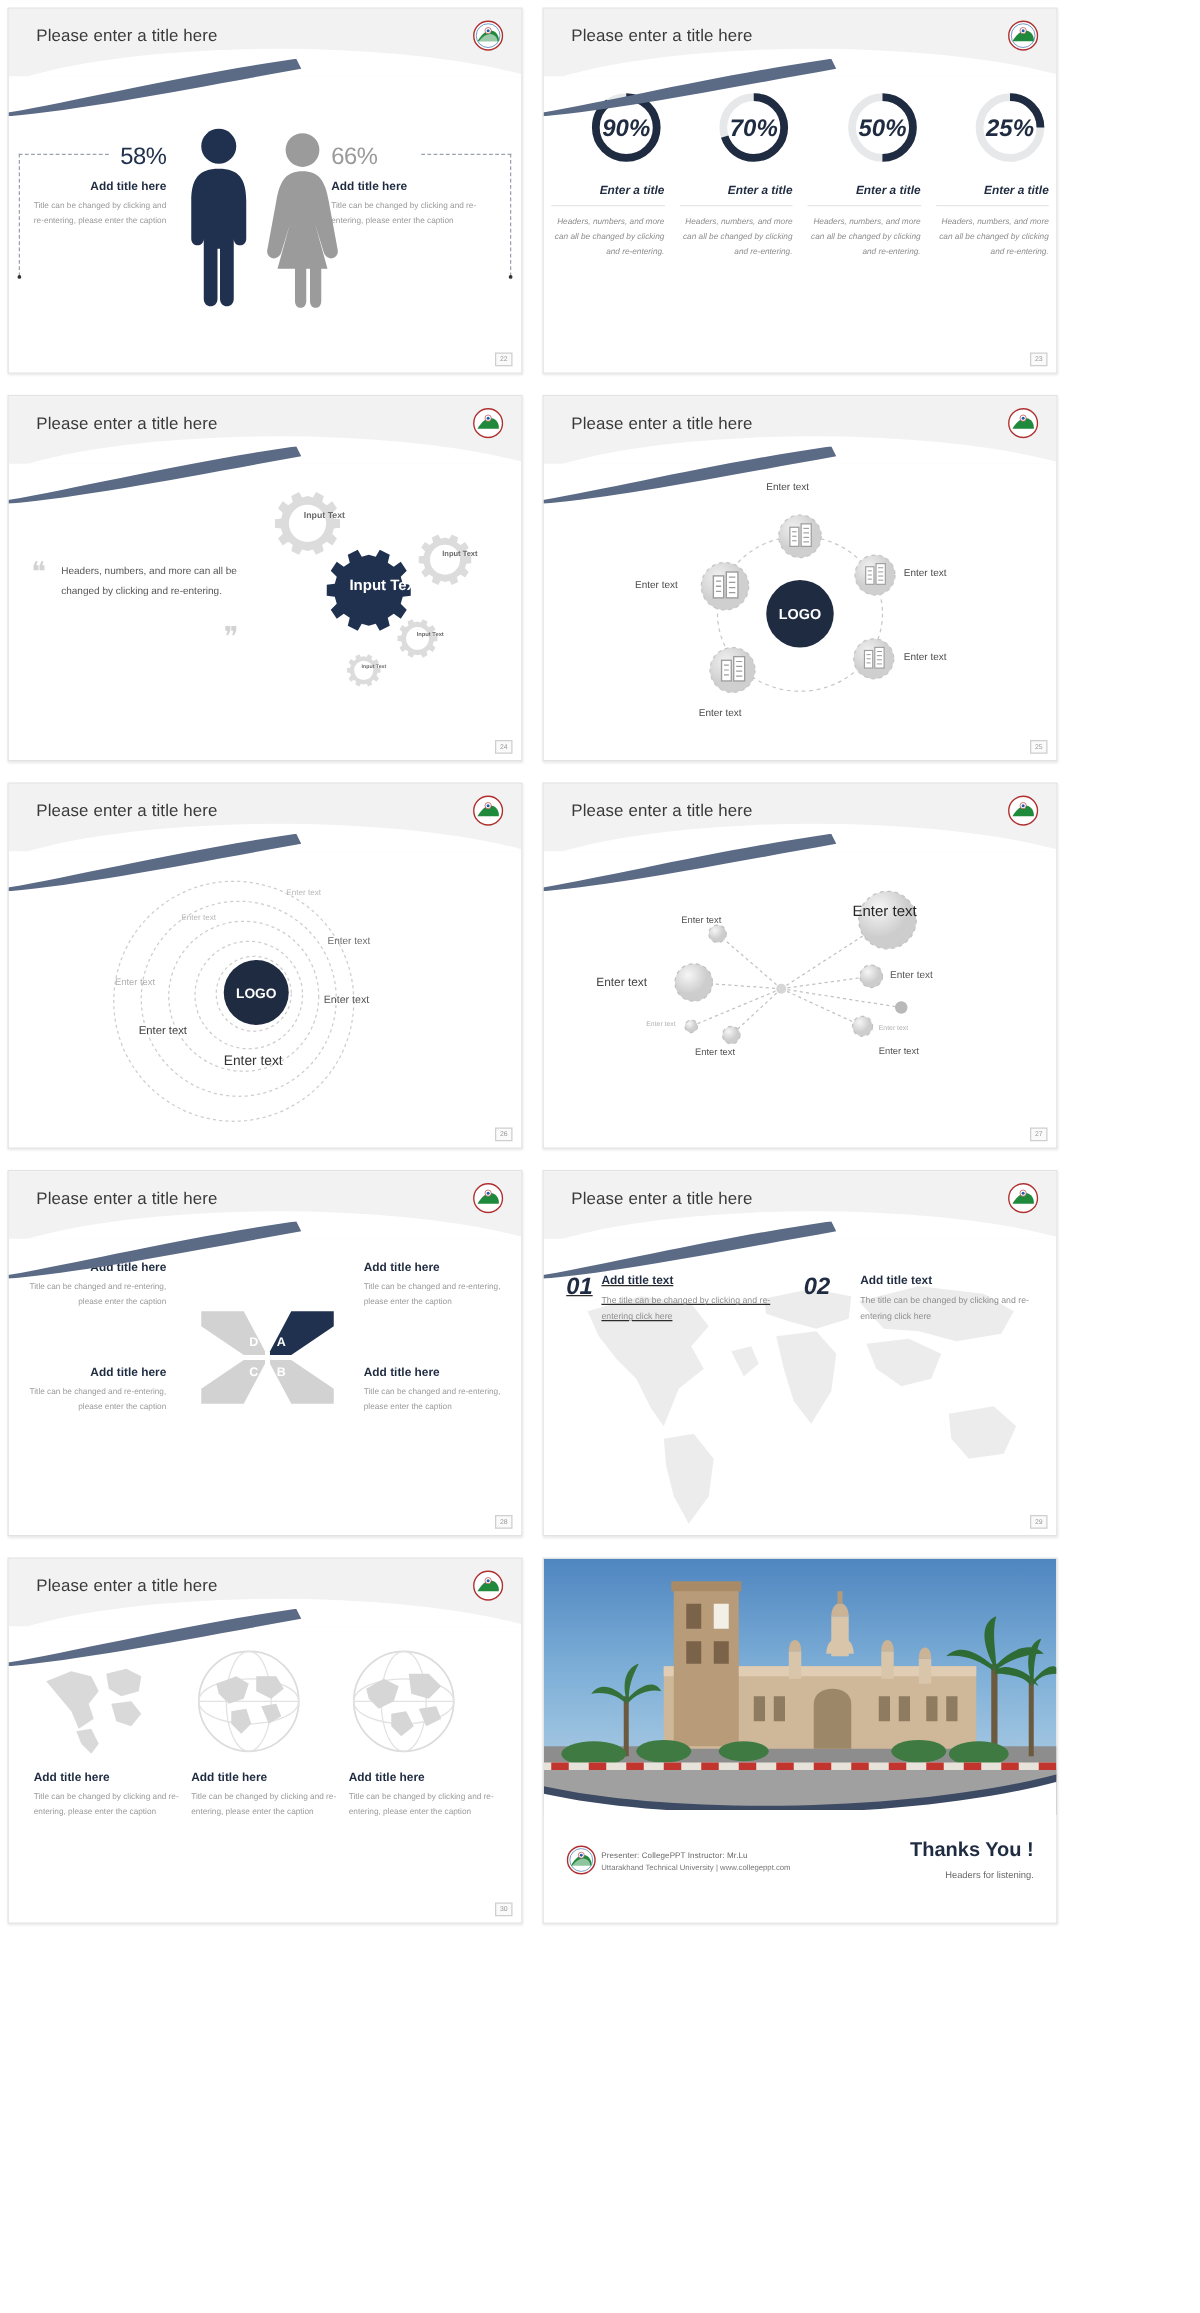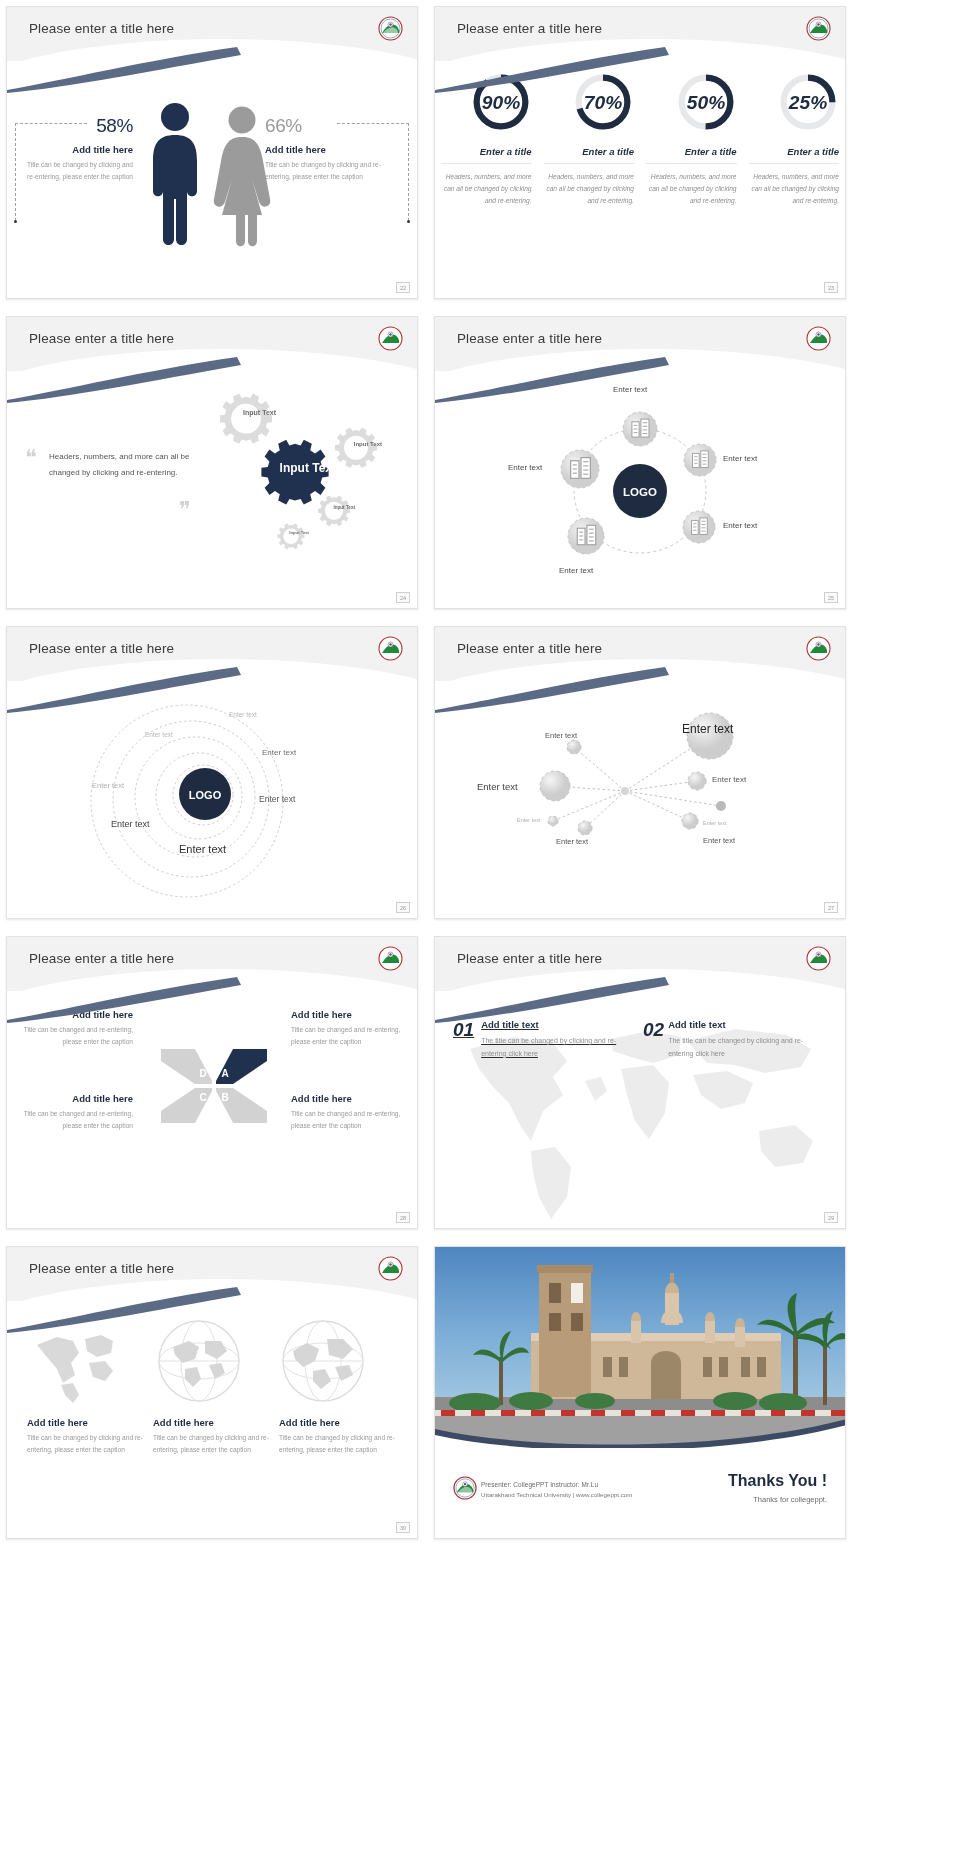--- a/index.html
+++ b/index.html
@@ -615,21 +615,21 @@
       <div style="position:absolute; left:18px; top:28px;text-decoration:underline;">
         <div style="display:flex; align-items:flex-start; gap:7px;">
           <div class="num">01</div>
           <div>
             <div class="n-t">Add title text</div>
             <div class="n-c">The title can be changed by clicking and re-entering click here</div>
           </div>
         </div>
       </div>
       <div style="position:absolute; left:208px; top:28px;">
-        <div style="display:flex; align-items:flex-start; gap:4px;">
+        <div style="display:flex; align-items:flex-start; gap:24px;">
           <div class="num">02</div>
           <div>
             <div class="n-t">Add title text</div>
             <div class="n-c">The title can be changed by clicking and re-entering click here</div>
           </div>
         </div>
       </div>
     </div>
     <div class="pagenum">29</div>
   </div>
@@ -815,18 +815,18 @@
           <circle cx="25" cy="17" r="5" fill="#fff" stroke="#b03030" stroke-width="1"></circle>
           <circle cx="25" cy="17" r="2.4" fill="#1f5fa8"></circle>
         </svg>
       </div>
       <div class="pres">
         <div class="l1">Presenter: CollegePPT   Instructor: Mr.Lu</div>
         <div class="l2">Uttarakhand Technical University  |  www.collegeppt.com</div>
       </div>
       <div class="thx">
         <div class="big">Thanks You !</div>
-        <div class="sm">Thanks for collegeppt.</div>
+        <div class="sm">Headers for listening.</div>
       </div>
     </div>
   </div>
 
 </div>
 
 </body></html>

